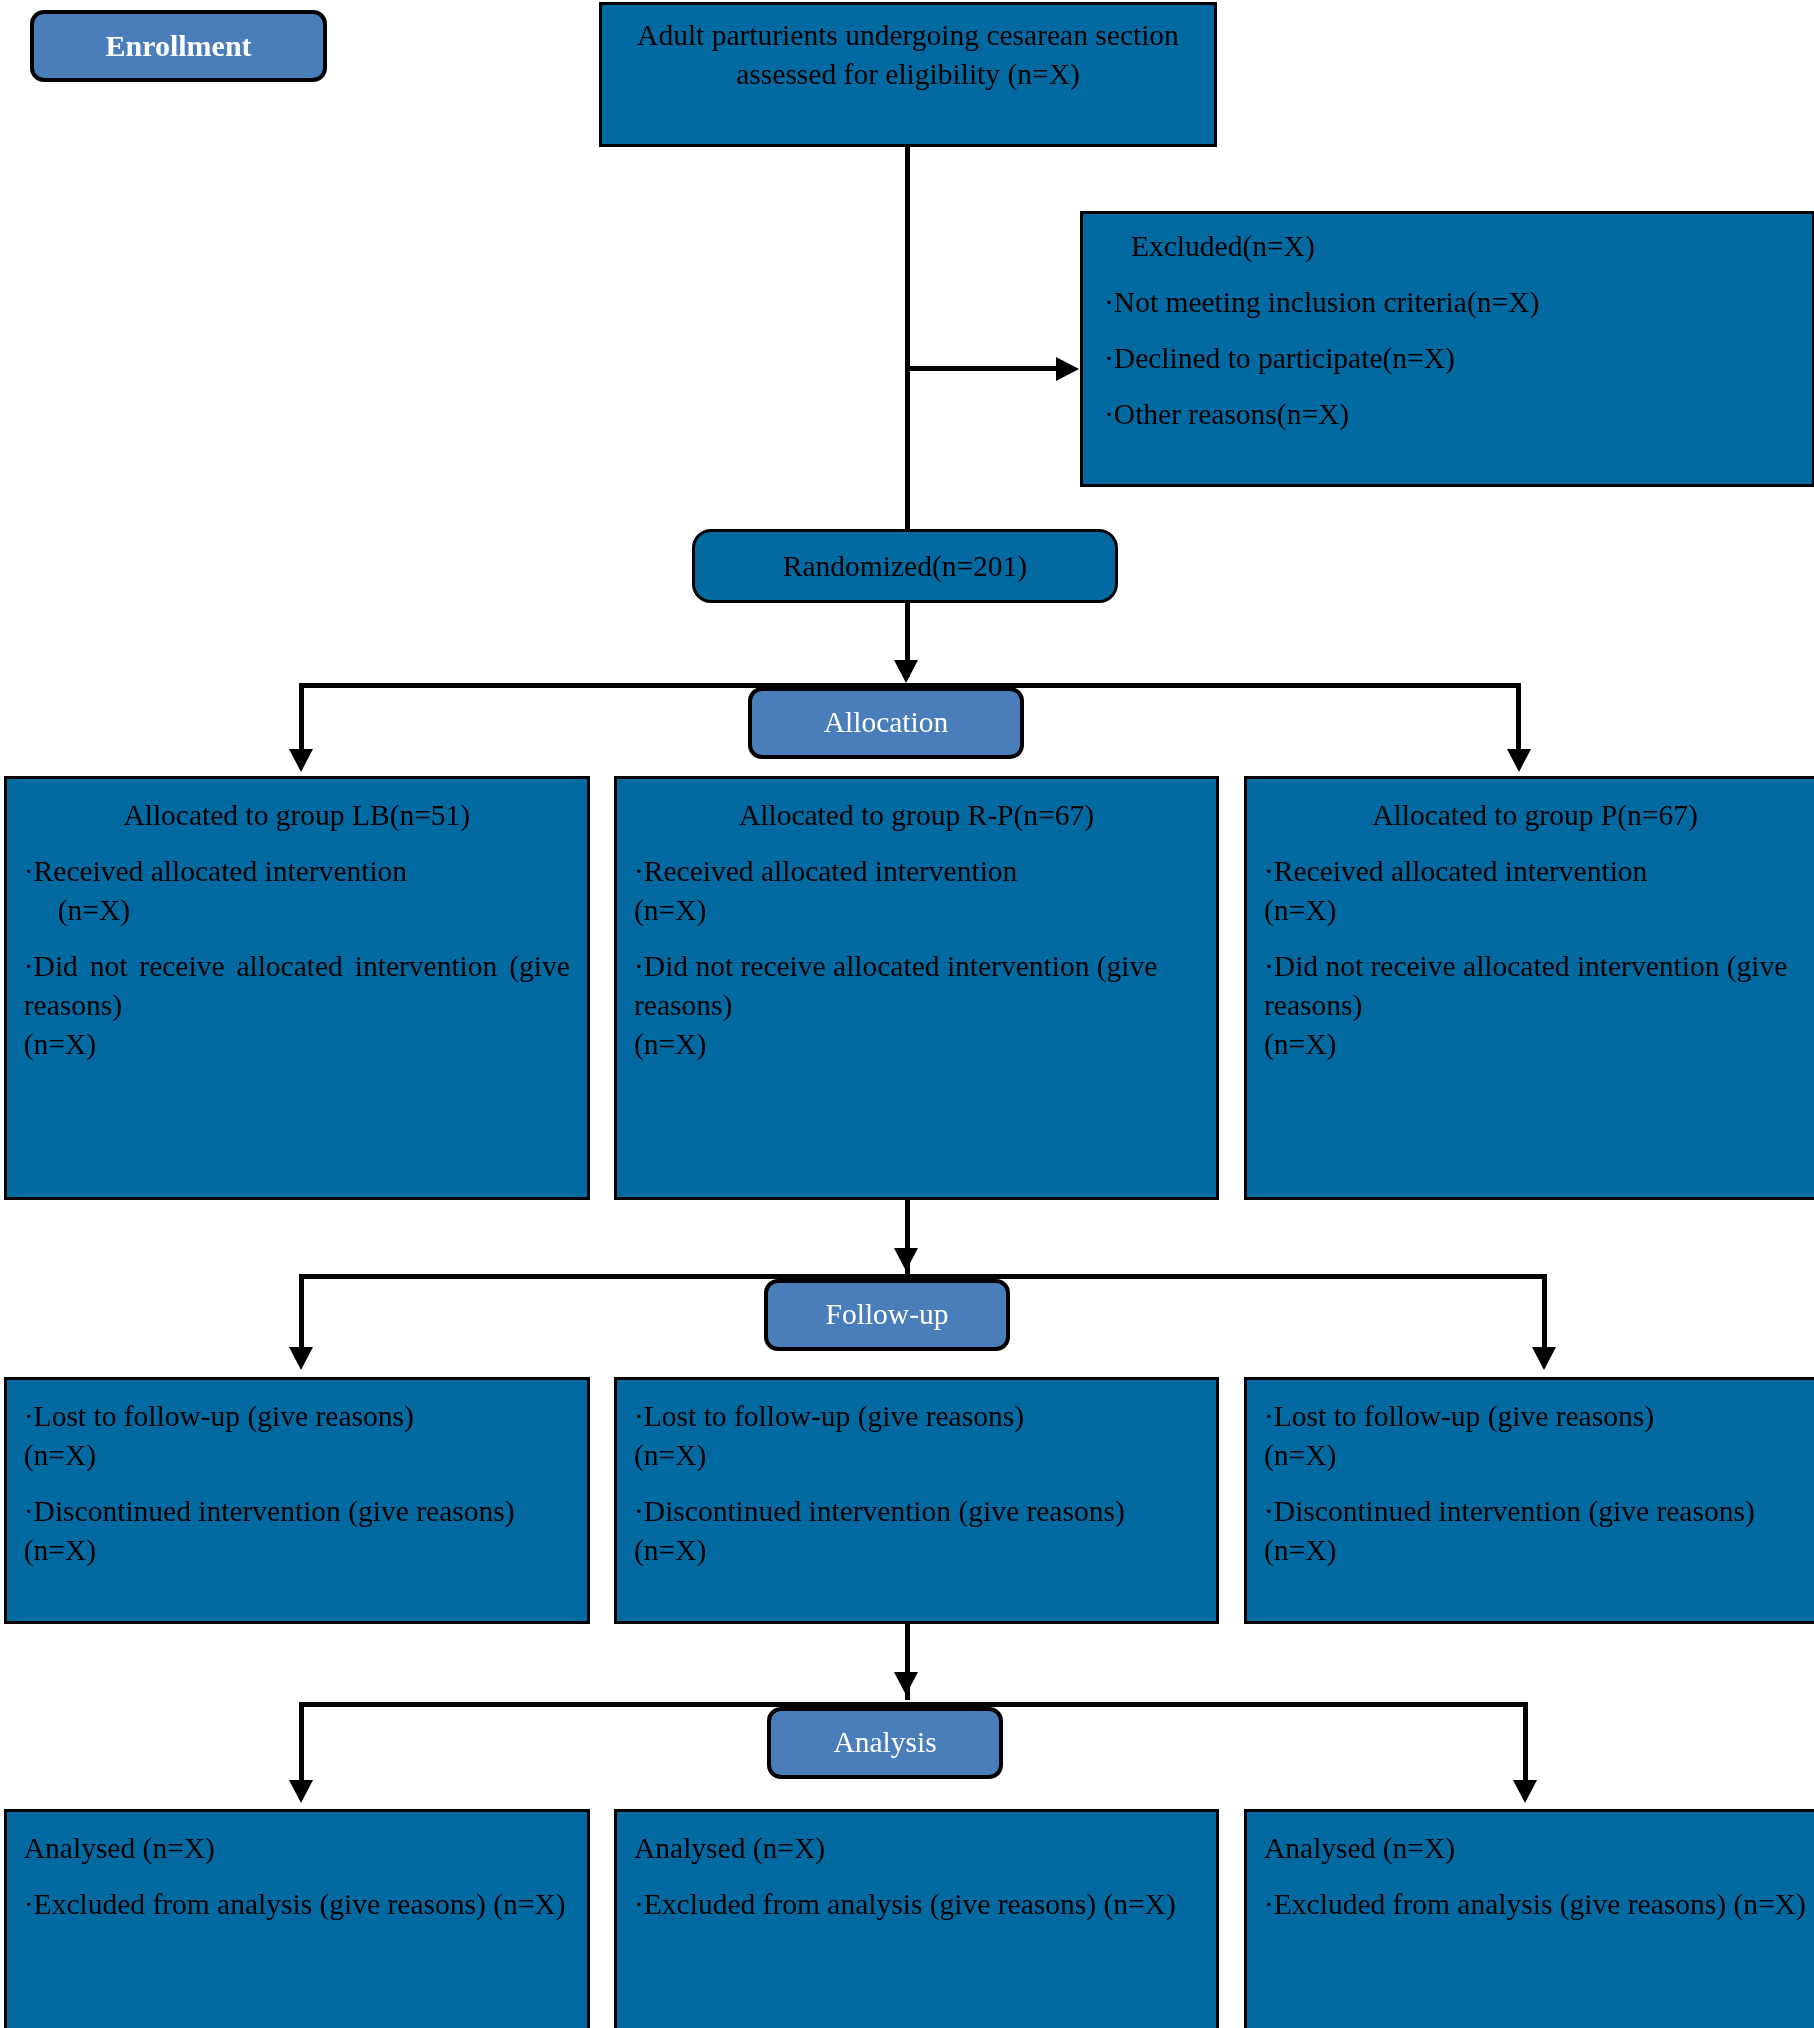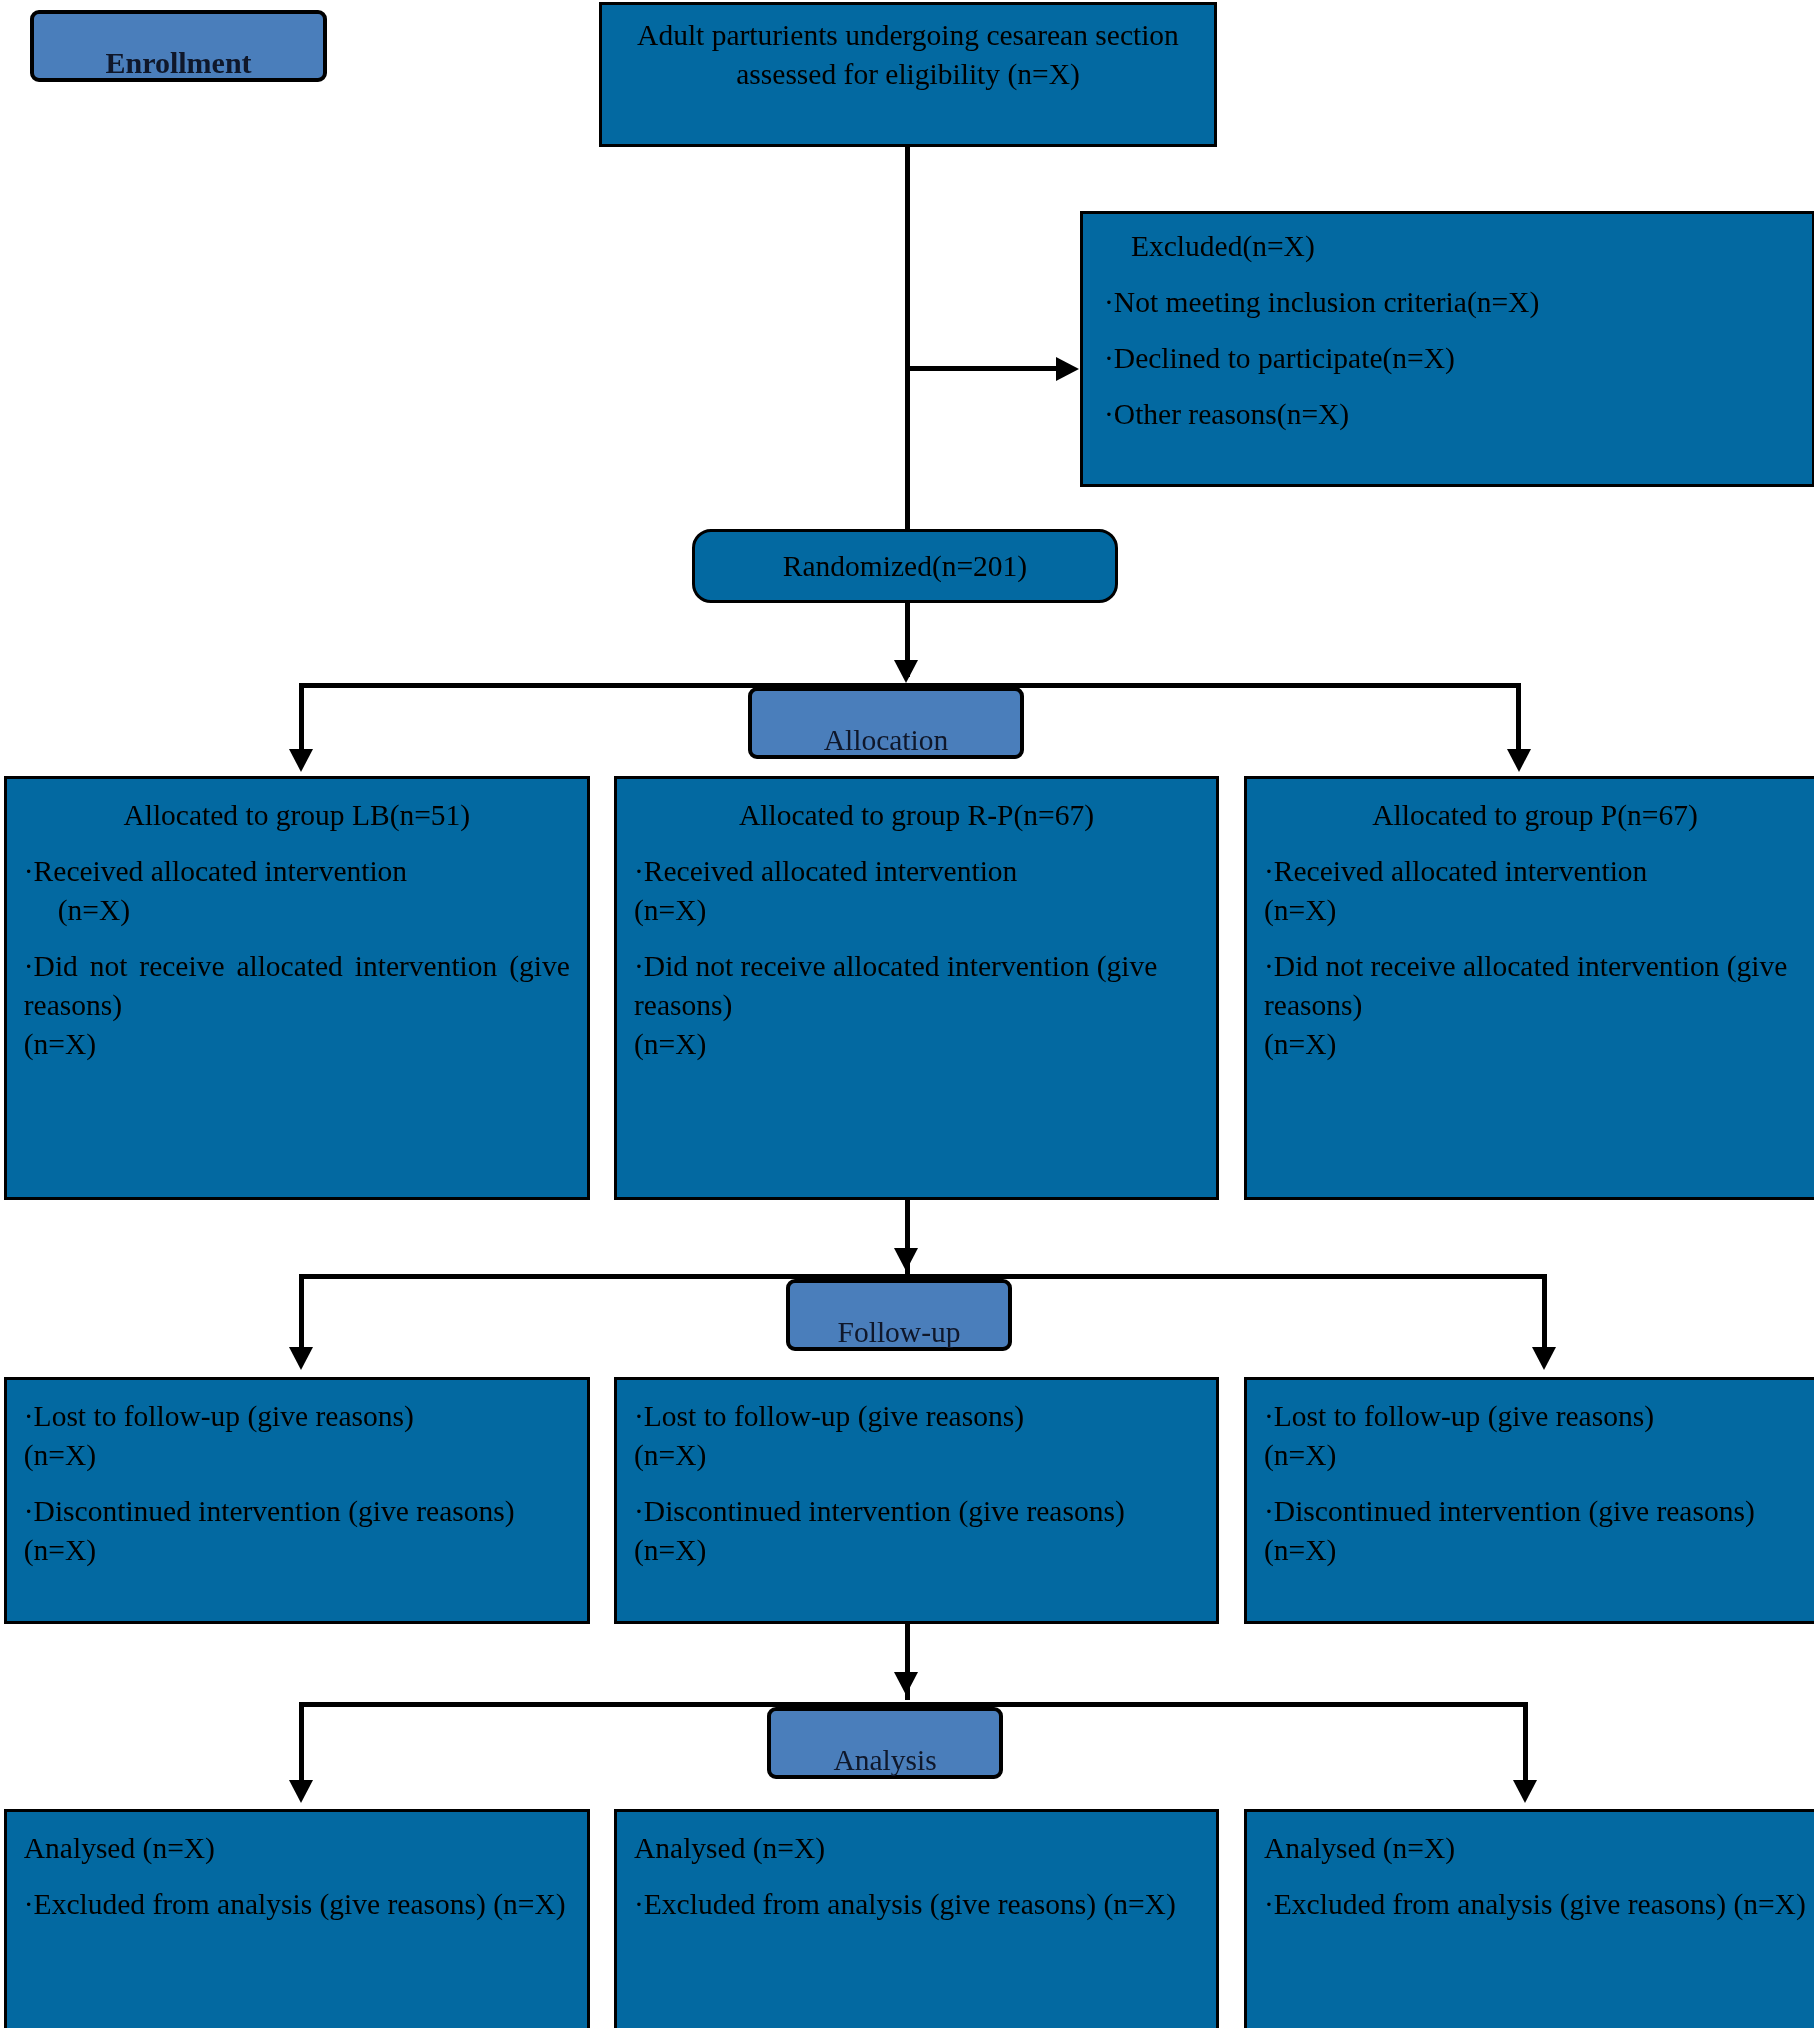--- a/index.html
+++ b/index.html
@@ -16,25 +16,25 @@
     height: 2029px;
     background: #ffffff;
     overflow: hidden;
   }
 
   
   .stage-badge {
     position: absolute;
     background: #4a7ebb;
     border: 4.8px solid #000000;
-    border-radius: 9px;
+    border-radius: 14px;
     display: flex;
-    align-items: flex-end;
+    align-items: center;
     justify-content: center;
-    color: #0f172a;
+    color: #ffffff;
     z-index: 30;
     box-sizing: border-box;
   }
   .stage-badge span {
     font-size: 29.5px;
     line-height: 1;
   }
   .stage-badge.bold span {
     font-weight: bold;
     font-size: 30px;
@@ -175,21 +175,21 @@
 
   <div class="vline" style="left:905px; top:1200px; height:74px;"></div>
   <div class="arrow-down" style="left:894px; top:1248px;"></div>
 
   <div class="hline" style="left:299px; top:1274px; width:1248px;"></div>
   <div class="vline" style="left:299px; top:1274px; height:88px;"></div>
   <div class="arrow-down" style="left:289px; top:1347px;"></div>
   <div class="vline" style="left:1542px; top:1274px; height:88px;"></div>
   <div class="arrow-down" style="left:1532px; top:1347px;"></div>
 
-  <div class="stage-badge" style="left:786px; top:1279px; width:226px; height:72px;">
+  <div class="stage-badge" style="left:764px; top:1279px; width:246px; height:72px;">
     <span>Follow-up</span>
   </div>
 
   <div class="node-box" style="left:3.8px; top:1377px; width:586px; height:247px;">
     <div class="inner" style="padding:17px 17px 0 17px;">
       <p class="lft" style="margin-top:0;">·Lost to follow-up (give reasons)</p>
       <p class="lft" style="margin-top:0;">(n=X)</p>
       <p class="lft">·Discontinued intervention (give reasons) (n=X)</p>
     </div>
   </div>

